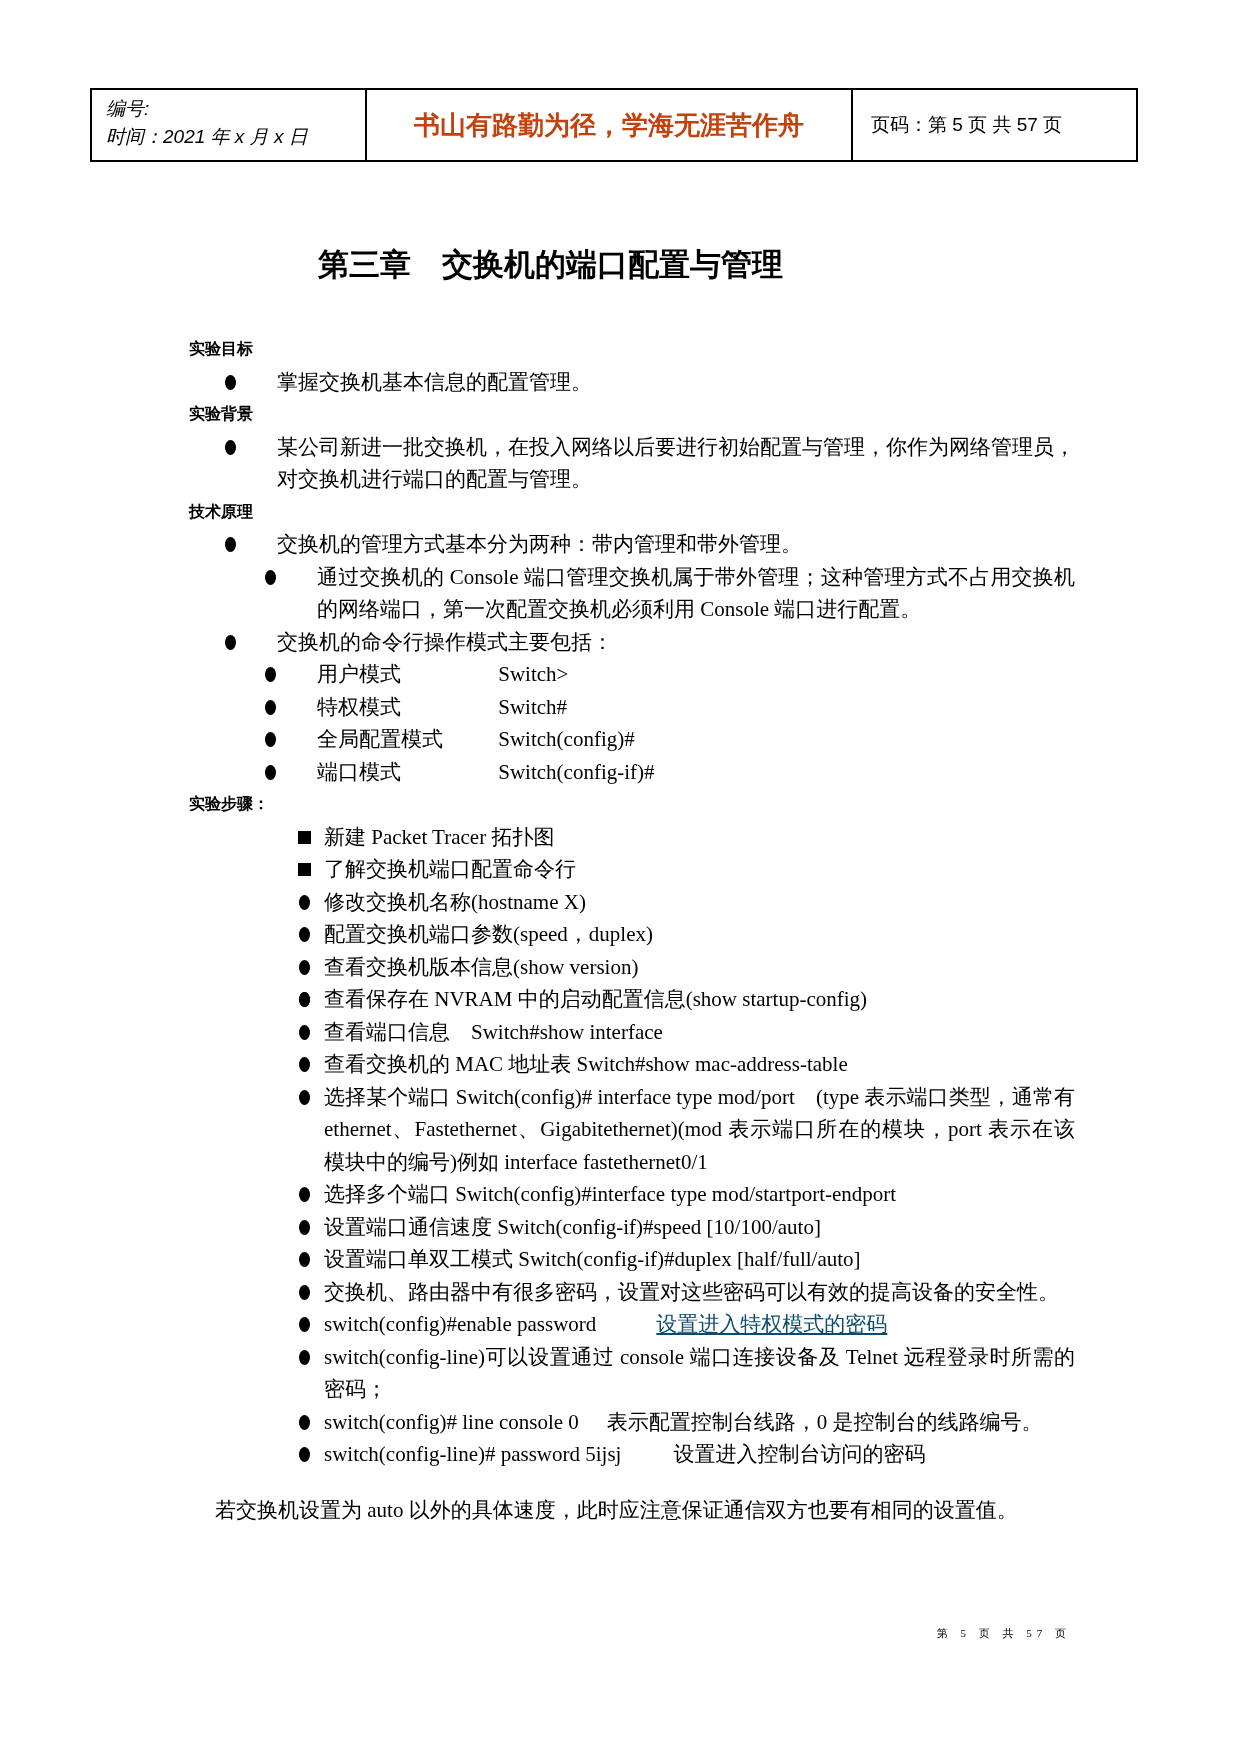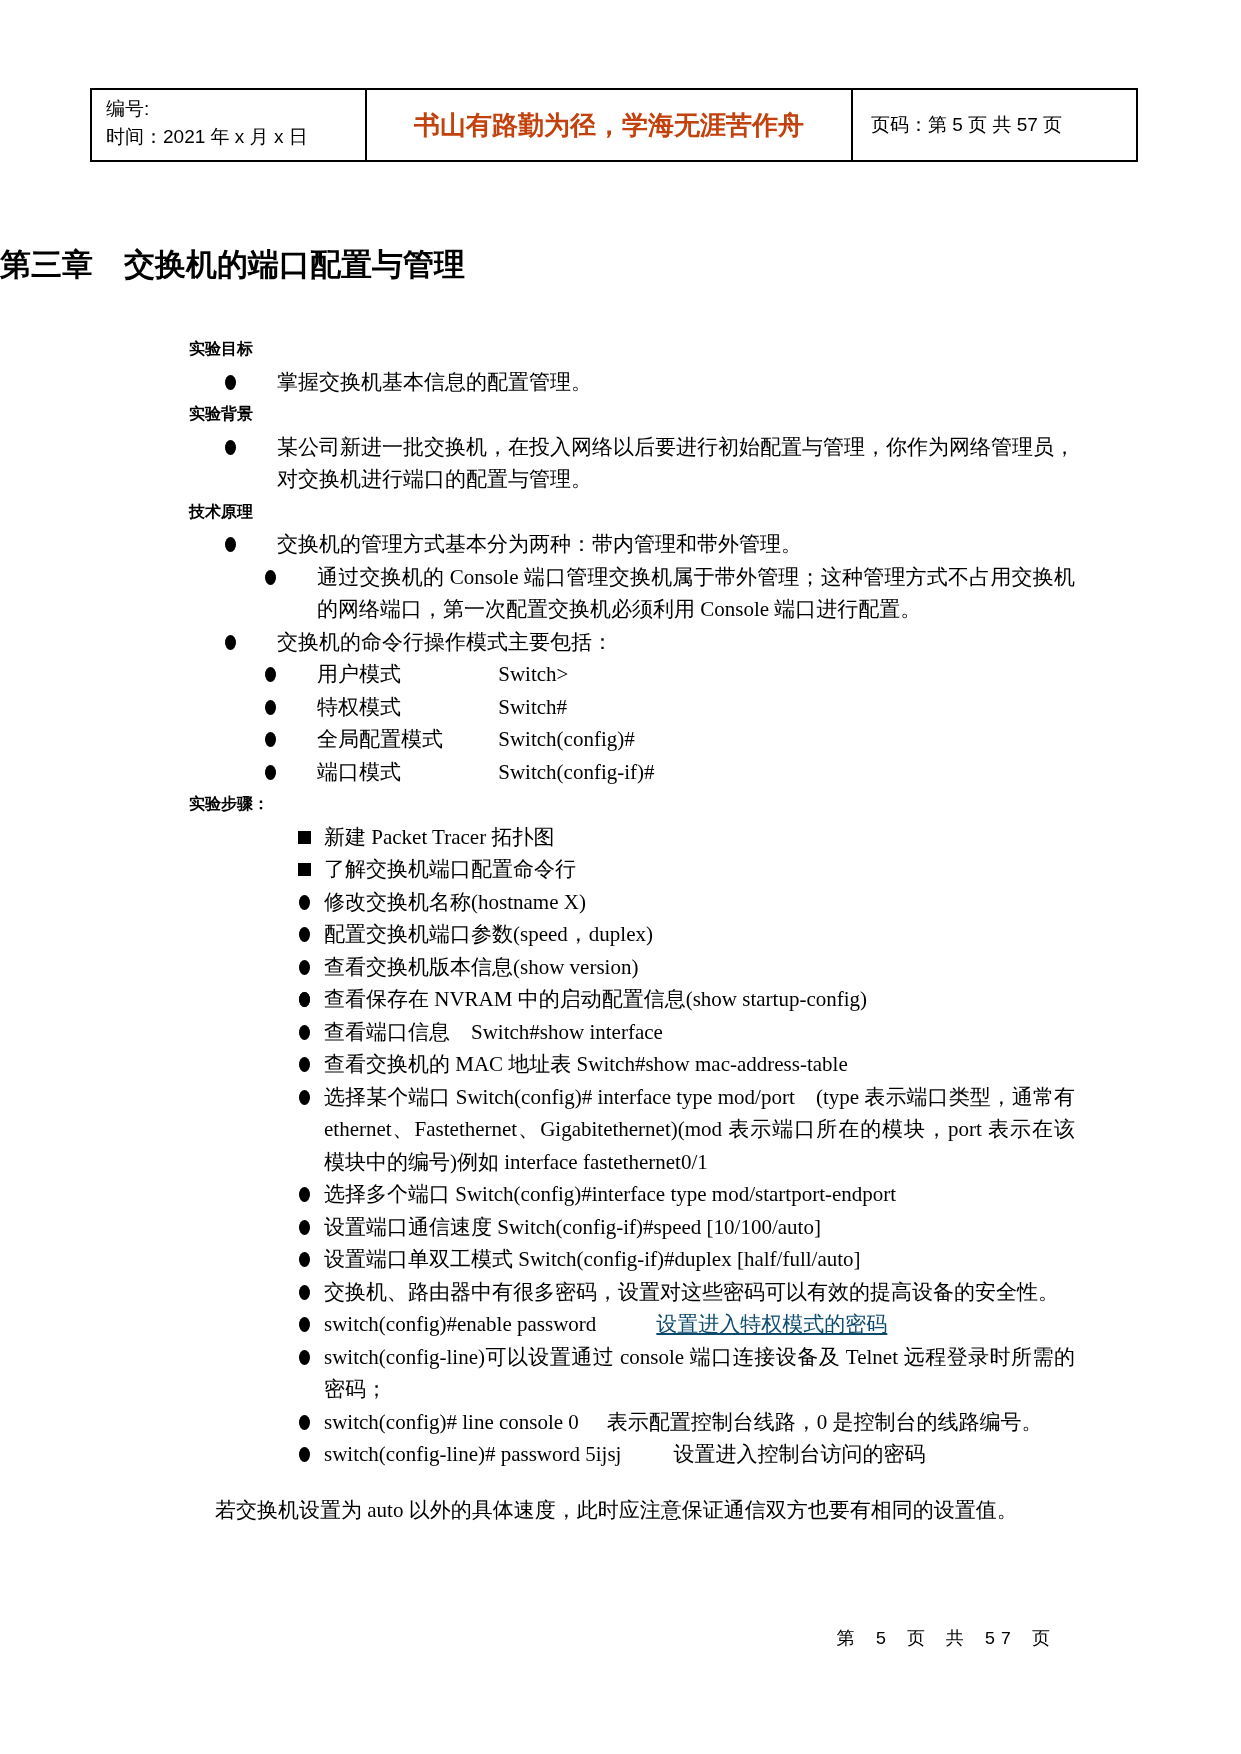--- a/index.html
+++ b/index.html
@@ -14,36 +14,37 @@
   .hdr{
     position:absolute;left:90px;top:88px;width:1048px;height:74px;
     display:flex;border:2px solid #000;box-sizing:border-box;
     font-size:19px;
   }
   .hdr-cell{box-sizing:border-box;}
   .hdr-left{
     width:275px;border-right:2px solid #000;
     padding:5px 0 0 14px;line-height:28px;
     font-family:"Liberation Sans","DejaVu Sans",sans-serif;
+    font-style:italic;
   }
   .hdr-mid{
     width:486px;border-right:2px solid #000;
     display:flex;align-items:center;justify-content:center;
     font-size:26px;font-weight:bold;color:#c2410c;
     font-family:"Liberation Serif","DejaVu Serif",serif;
   }
   .hdr-right{
     flex:1;display:flex;align-items:center;padding-left:18px;
     font-family:"Liberation Sans","DejaVu Sans",sans-serif;
   }
 
   
   .title{
     position:absolute;left:0;right:140px;top:243px;
-    text-align:left;font-size:31px;font-weight:bold;line-height:44px;
+    text-align:center;font-size:31px;font-weight:bold;line-height:44px;
     font-family:"Liberation Sans","DejaVu Sans",sans-serif;
   }
 
   
   .content{
     position:absolute;left:189px;top:333px;width:886px;
     font-size:21px;line-height:32.5px;
   }
   .sec-h{
     font-weight:bold;
@@ -65,23 +66,23 @@
   .note{margin-left:46px;}
   .note-red{color:#0c4a6e;text-decoration:underline;}
   .g28{margin-left:28px;}
   .g52{margin-left:52px;}
   .g60{margin-left:60px;}
   .g75{margin-left:75px;}
 
   .closing{margin-top:23px;margin-left:26px;text-align:justify;}
 
   .footer{
-    position:absolute;top:1626px;right:186px;
-    font-size:18px;letter-spacing:5px;
-    font-family:Liberation Mono, monospace;
+    position:absolute;top:1626px;right:170px;
+    font-size:11px;letter-spacing:5px;
+    font-family:Liberation Serif, serif;
   }
 </style>
 </head>
 <body>
 
 <div class="page">
 
   <div class="hdr">
     <div class="hdr-cell hdr-left">
       <div>编号:</div>

